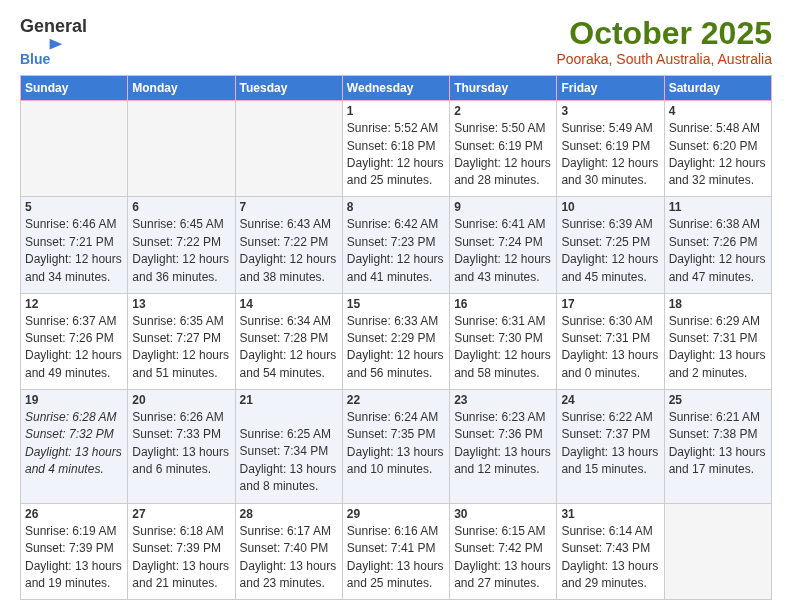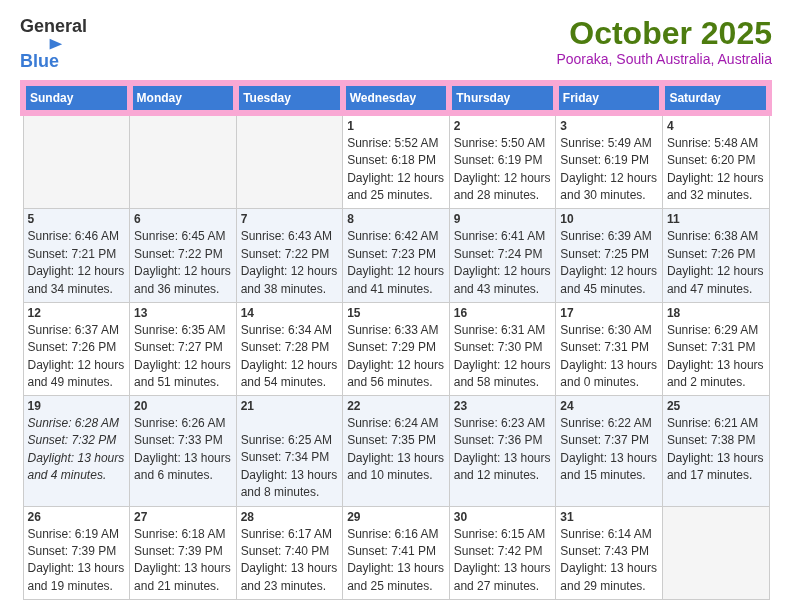--- a/index.html
+++ b/index.html
@@ -32,57 +32,57 @@
       display: flex;
       align-items: center;
       flex-direction: column;
     }
     .logo-general {
       font-size: 18px;
       font-weight: bold;
       color: #333;
     }
     .logo-blue {
-      font-size: 18px;
+      font-size: 14px;
       font-weight: bold;
       color: #3a7bd5;
     }
     .logo-icon {
       width: 18px;
       height: 18px;
       margin-left: 2px;
     }
     .title-area {
       text-align: right;
     }
     .month-title {
       font-size: 32px;
       font-weight: bold;
       color: #4d7c0f;
       line-height: 1.1;
     }
     .location {
       font-size: 14px;
-      color: #a21caf;
+      color: #c2410c;
     }
     .calendar {
       flex: 1;
       border: 1px solid #ccc;
       border-collapse: collapse;
       width: 100%;
       table-layout: fixed;
     }
     .calendar th {
       background: #3a7bd5;
       color: #fff;
       font-size: 12px;
       font-weight: bold;
       padding: 5px 4px;
       text-align: left;
-      border: 6px solid #f9a8d4;
+      border: 1px solid #f9a8d4;
     }
     .calendar td {
       border: 1px solid #ccc;
       vertical-align: top;
       padding: 3px 4px;
       font-size: 9.5px;
       color: #333;
       background: #fff;
       height: 88px;
     }
@@ -240,21 +240,21 @@
           <td>
             <span class="day-number">14</span>
             <div class="day-info" style="white-space: pre-line;">Sunrise: 6:34 AM
 Sunset: 7:28 PM
 Daylight: 12 hours
 and 54 minutes.</div>
           </td>
           <td>
             <span class="day-number">15</span>
             <div class="day-info" style="white-space: pre-line;">Sunrise: 6:33 AM
-Sunset: 7:29 PM
+Sunset: 2:29 PM
 Daylight: 12 hours
 and 56 minutes.</div>
           </td>
           <td>
             <span class="day-number">16</span>
             <div class="day-info" style="white-space: pre-line;">Sunrise: 6:31 AM
 Sunset: 7:30 PM
 Daylight: 12 hours
 and 58 minutes.</div>
           </td>

